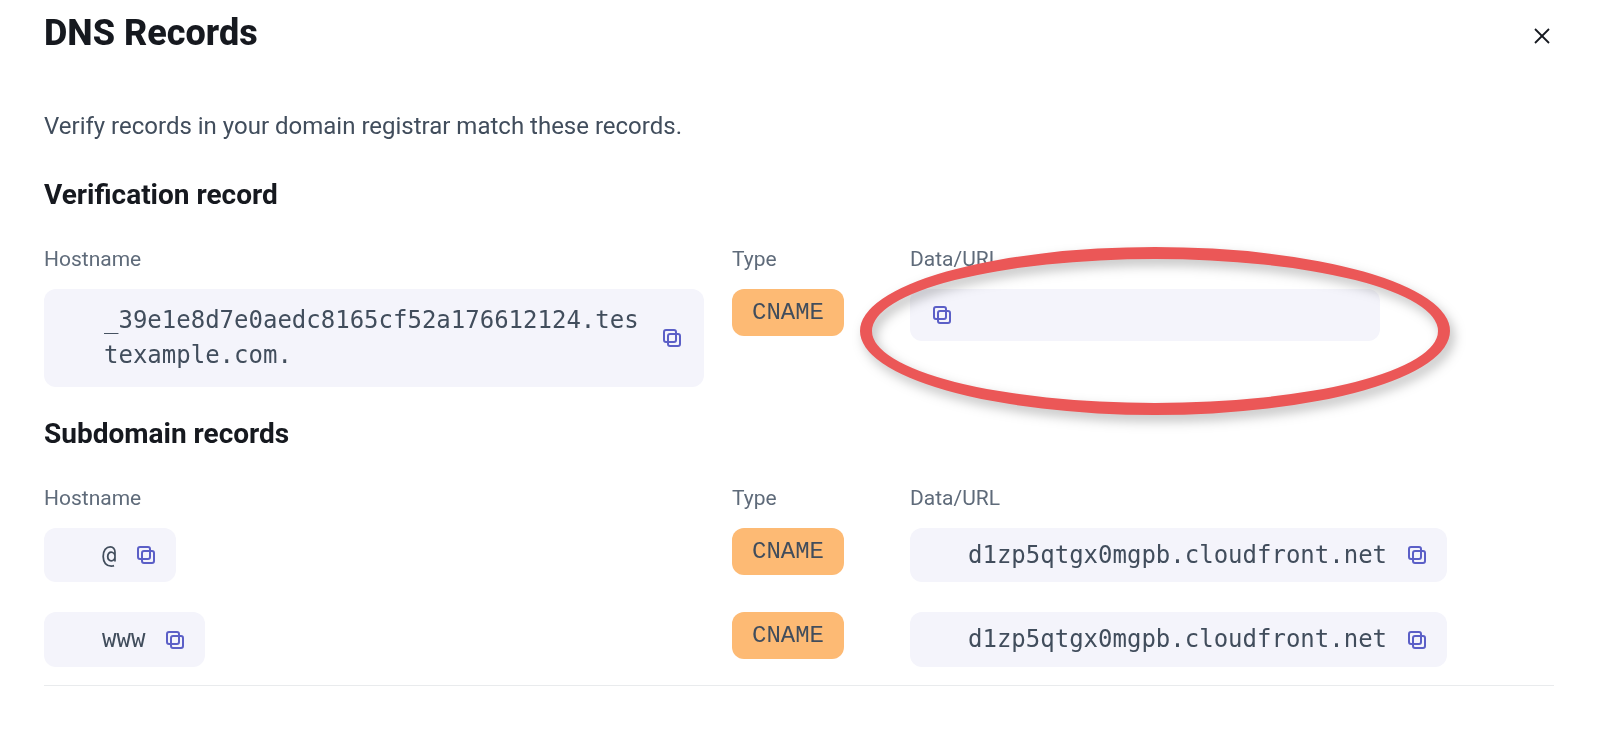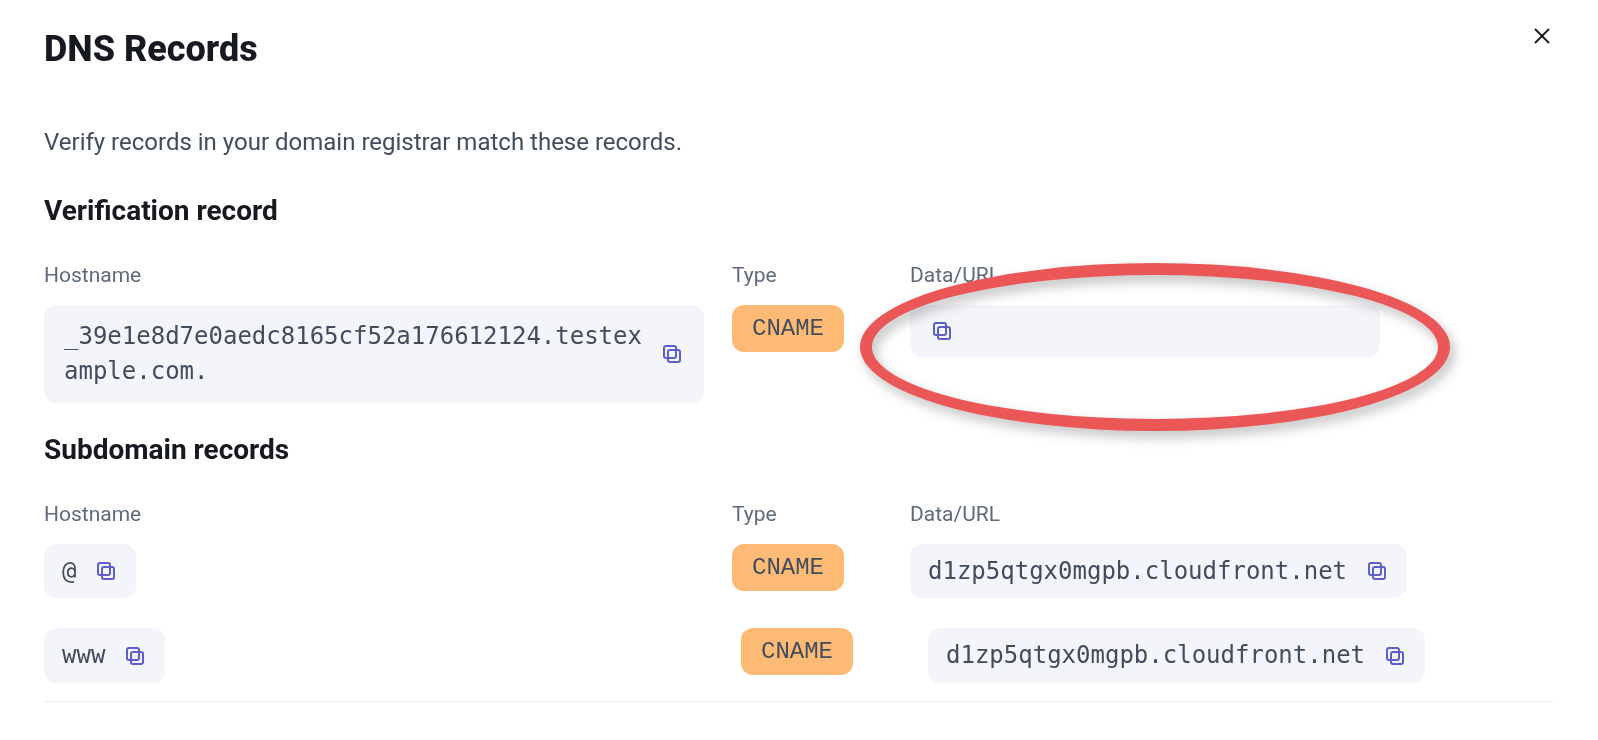--- a/index.html
+++ b/index.html
@@ -5,21 +5,21 @@
   * { box-sizing: border-box; margin: 0; padding: 0; }
   body {
     font-family: -apple-system, BlinkMacSystemFont, "Segoe UI", Roboto, Helvetica, Arial, sans-serif;
     background: #ffffff;
     color: #16191f;
     width: 1598px;
     height: 740px;
     position: relative;
   }
   .container {
-    padding: 28px 44px 0 44px;
+    padding: 12px 44px 0 44px;
     position: relative;
   }
   .close-btn {
     position: absolute;
     top: 24px;
     right: 44px;
     width: 24px;
     height: 24px;
     cursor: pointer;
     display: flex;
@@ -70,20 +70,21 @@
     gap: 18px;
     max-width: 100%;
   }
   .pill.small { padding: 10px 18px; }
   .pill-text {
     font-family: ui-monospace, SFMono-Regular, Menlo, Consolas, monospace;
     font-size: 24px;
     color: #414d5c;
     line-height: 1.45;
     word-break: break-all;
+    margin-left: 40px;
   }
   .type-badge {
     background: #fdba74;
     border-radius: 12px;
     padding: 10px 20px;
     display: inline-block;
     font-family: Liberation Mono, monospace;
     font-size: 24px;
     color: #414d5c;
   }
@@ -192,21 +193,21 @@
         <span class="copy-icon">
           <svg width="24" height="24" viewBox="0 0 24 24" fill="none" stroke="currentColor" stroke-width="2">
               <rect x="8" y="8" width="12" height="12" rx="2"></rect>
               <rect x="4" y="4" width="12" height="12" rx="2"></rect>
             </svg>
         </span>
       </div>
     </div>
   </div>
 
-  <div class="row record-row" style="margin-bottom:18px;gap:9px;">
+  <div class="row record-row" style="margin-bottom:18px;">
     <div class="col-hostname">
       <div class="pill small">
         <span class="pill-text">www</span>
         <span class="copy-icon">
           <svg width="24" height="24" viewBox="0 0 24 24" fill="none" stroke="currentColor" stroke-width="2">
               <rect x="8" y="8" width="12" height="12" rx="2"></rect>
               <rect x="4" y="4" width="12" height="12" rx="2"></rect>
             </svg>
         </span>
       </div>

